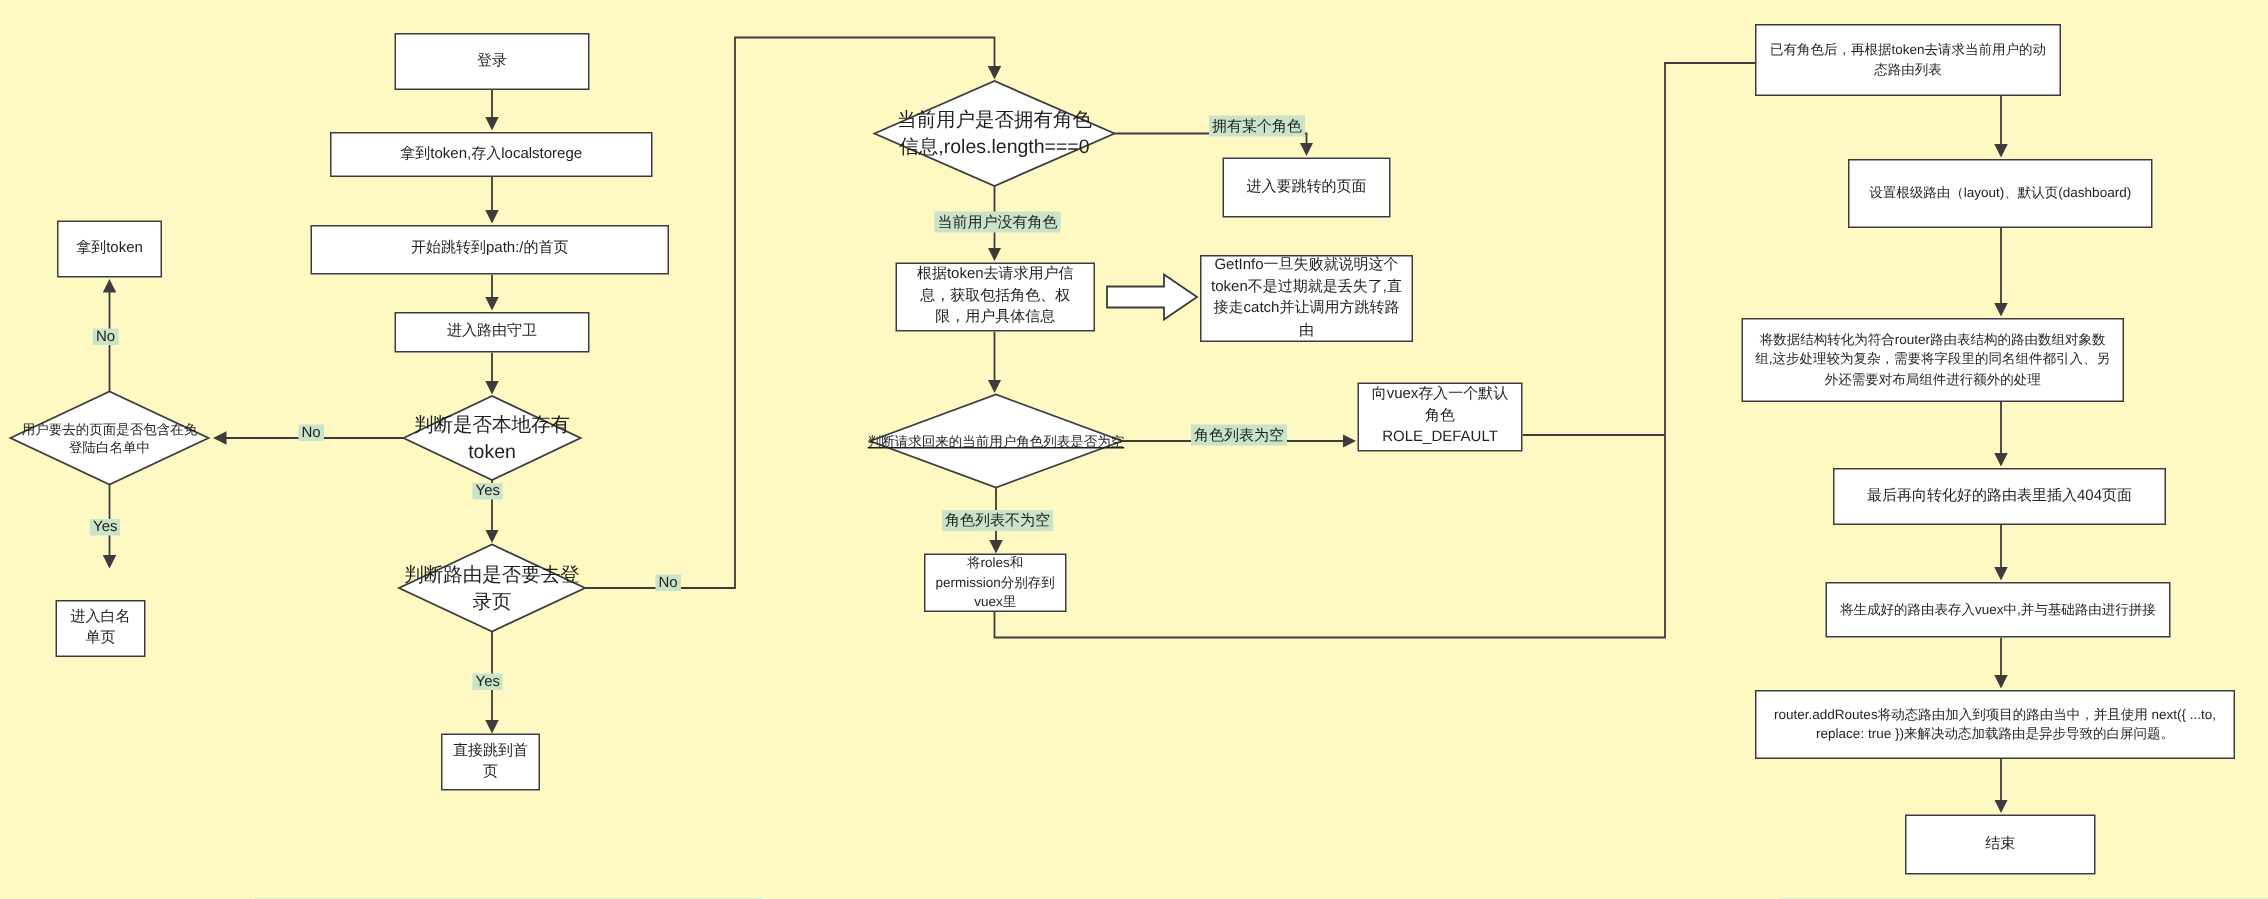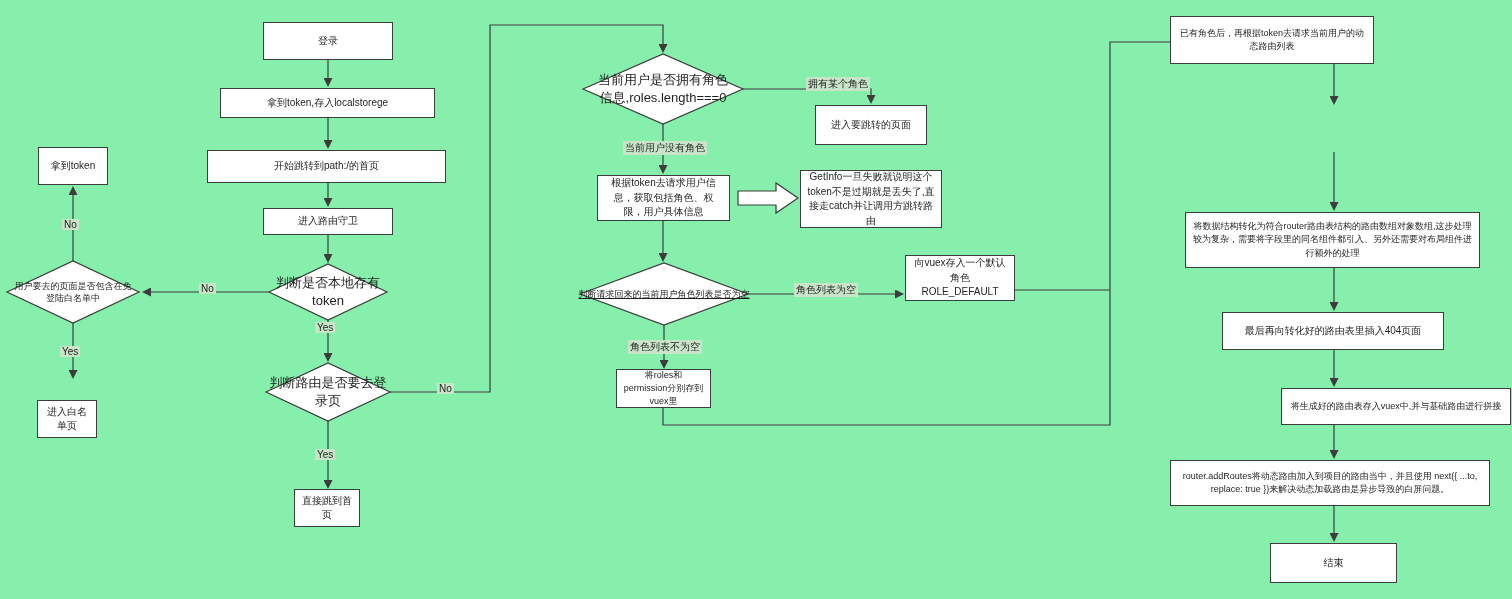--- a/index.html
+++ b/index.html
@@ -1,18 +1,18 @@
 <!DOCTYPE html>
 <html><head>
 <meta charset="utf-8">
 <style>
   * { margin:0; padding:0; box-sizing:border-box; }
   html,body { background:#c9e4c9; }
   body { font-family:"Liberation Sans","DejaVu Sans",sans-serif; }
-  .canvas { position:relative; width:1512px; height:599px; background:#86efac; overflow:hidden; }
+  .canvas { position:relative; width:1512px; height:599px; background:#fef9c3; overflow:hidden; }
   svg.layer { position:absolute; left:0; top:0; width:1512px; height:599px; }
   .wire { fill:none; stroke:#3c3c3c; stroke-width:1.2; }
   .shape { fill:#ffffff; stroke:#3c3c3c; stroke-width:1.2; }
   .node {
     position:absolute; background:#ffffff; border:1px solid #3c3c3c;
     display:flex; align-items:center; justify-content:center; text-align:center;
     font-size:10px; color:#1f1f1f; line-height:1.45; padding:2px 6px;
   }
   .dtext {
     position:absolute; display:flex; align-items:center; justify-content:center;
@@ -76,23 +76,24 @@
   <div class="node" style="left:263px;top:208px;width:130px;height:27px">进入路由守卫</div>
   <div class="node" style="left:294px;top:489px;width:66px;height:38px">直接跳到首页</div>
   <div class="node" style="left:38px;top:147px;width:70px;height:38px">拿到token</div>
   <div class="node" style="left:37px;top:400px;width:60px;height:38px">进入白名单页</div>
   <div class="node" style="left:815px;top:105px;width:112px;height:40px">进入要跳转的页面</div>
   <div class="node" style="left:597px;top:175px;width:133px;height:46px">根据token去请求用户信息，获取包括角色、权限，用户具体信息</div>
   <div class="node" style="left:800px;top:170px;width:142px;height:58px">GetInfo一旦失败就说明这个token不是过期就是丢失了,直接走catch并让调用方跳转路由</div>
   <div class="node" style="left:905px;top:255px;width:110px;height:46px">向vuex存入一个默认角色ROLE_DEFAULT</div>
   <div class="node fs9" style="left:616px;top:369px;width:95px;height:39px">将roles和permission分别存到vuex里</div>
   <div class="node fs9" style="left:1170px;top:16px;width:204px;height:48px">已有角色后，再根据token去请求当前用户的动态路由列表</div>
-  <div class="node fs9" style="left:1185px;top:212px;width:295px;height:56px">将数据结构转化为符合router路由表结构的路由数组对象数组,这步处理较为复杂，需要将字段里的同名组件都引入、另外还需要对布局组件进行额外的处理</div>
+  <div class="node fs9" style="left:1232px;top:106px;width:203px;height:46px">设置根级路由（layout)、默认页(dashboard)</div>
+  <div class="node fs9" style="left:1161px;top:212px;width:255px;height:56px">将数据结构转化为符合router路由表结构的路由数组对象数组,这步处理较为复杂，需要将字段里的同名组件都引入、另外还需要对布局组件进行额外的处理</div>
   <div class="node" style="left:1222px;top:312px;width:222px;height:38px">最后再向转化好的路由表里插入404页面</div>
-  <div class="node fs9" style="left:1281px;top:388px;width:230px;height:37px">将生成好的路由表存入vuex中,并与基础路由进行拼接</div>
+  <div class="node fs9" style="left:1217px;top:388px;width:230px;height:37px">将生成好的路由表存入vuex中,并与基础路由进行拼接</div>
   <div class="node fs9" style="left:1170px;top:460px;width:320px;height:46px">router.addRoutes将动态路由加入到项目的路由当中，并且使用 next({ ...to, replace: true })来解决动态加载路由是异步导致的白屏问题。</div>
   <div class="node" style="left:1270px;top:543px;width:127px;height:40px">结束</div>
 
   <div class="dtext fs9" style="left:11px;top:267px;width:124px;height:50px">用户要去的页面是否包含在免登陆白名单中</div>
   <div class="dtext" style="left:266px;top:278px;width:124px;height:28px">判断是否本地存有token</div>
   <div class="dtext" style="left:266px;top:378px;width:124px;height:28px">判断路由是否要去登录页</div>
   <div class="dtext" style="left:597px;top:70px;width:132px;height:38px">当前用户是否拥有角色信息,roles.length===0</div>
   <div class="dtext fs9 nowrap" style="left:576px;top:286px;width:176px;height:16px">判断请求回来的当前用户角色列表是否为空</div>
 
   <span class="elabel" style="left:62px;top:219px">No</span>

